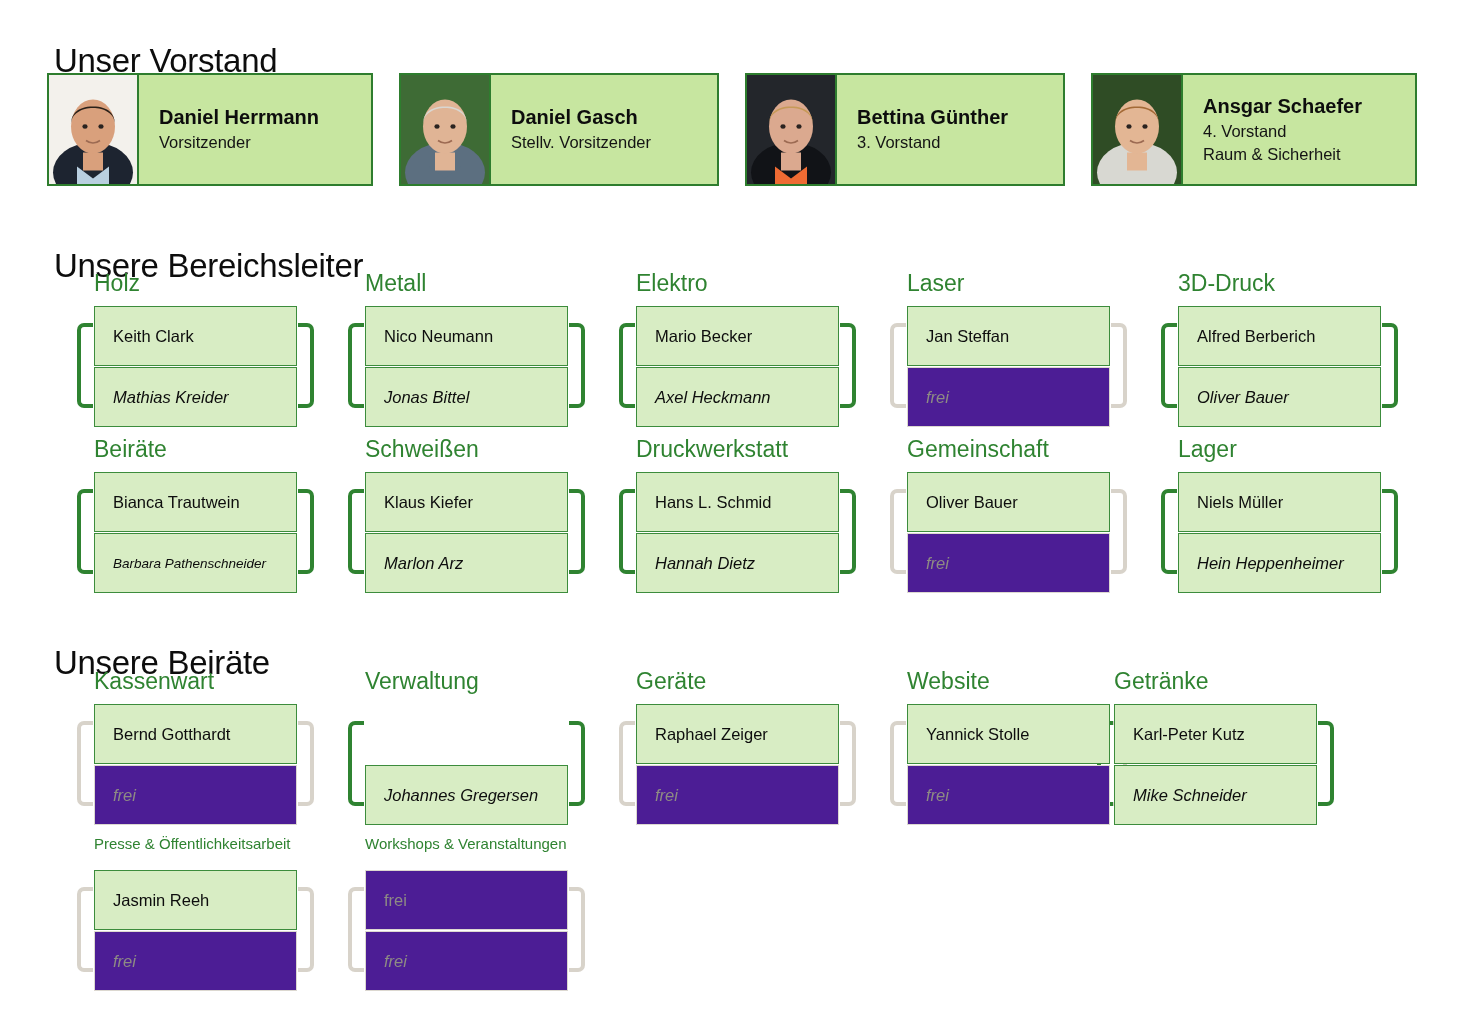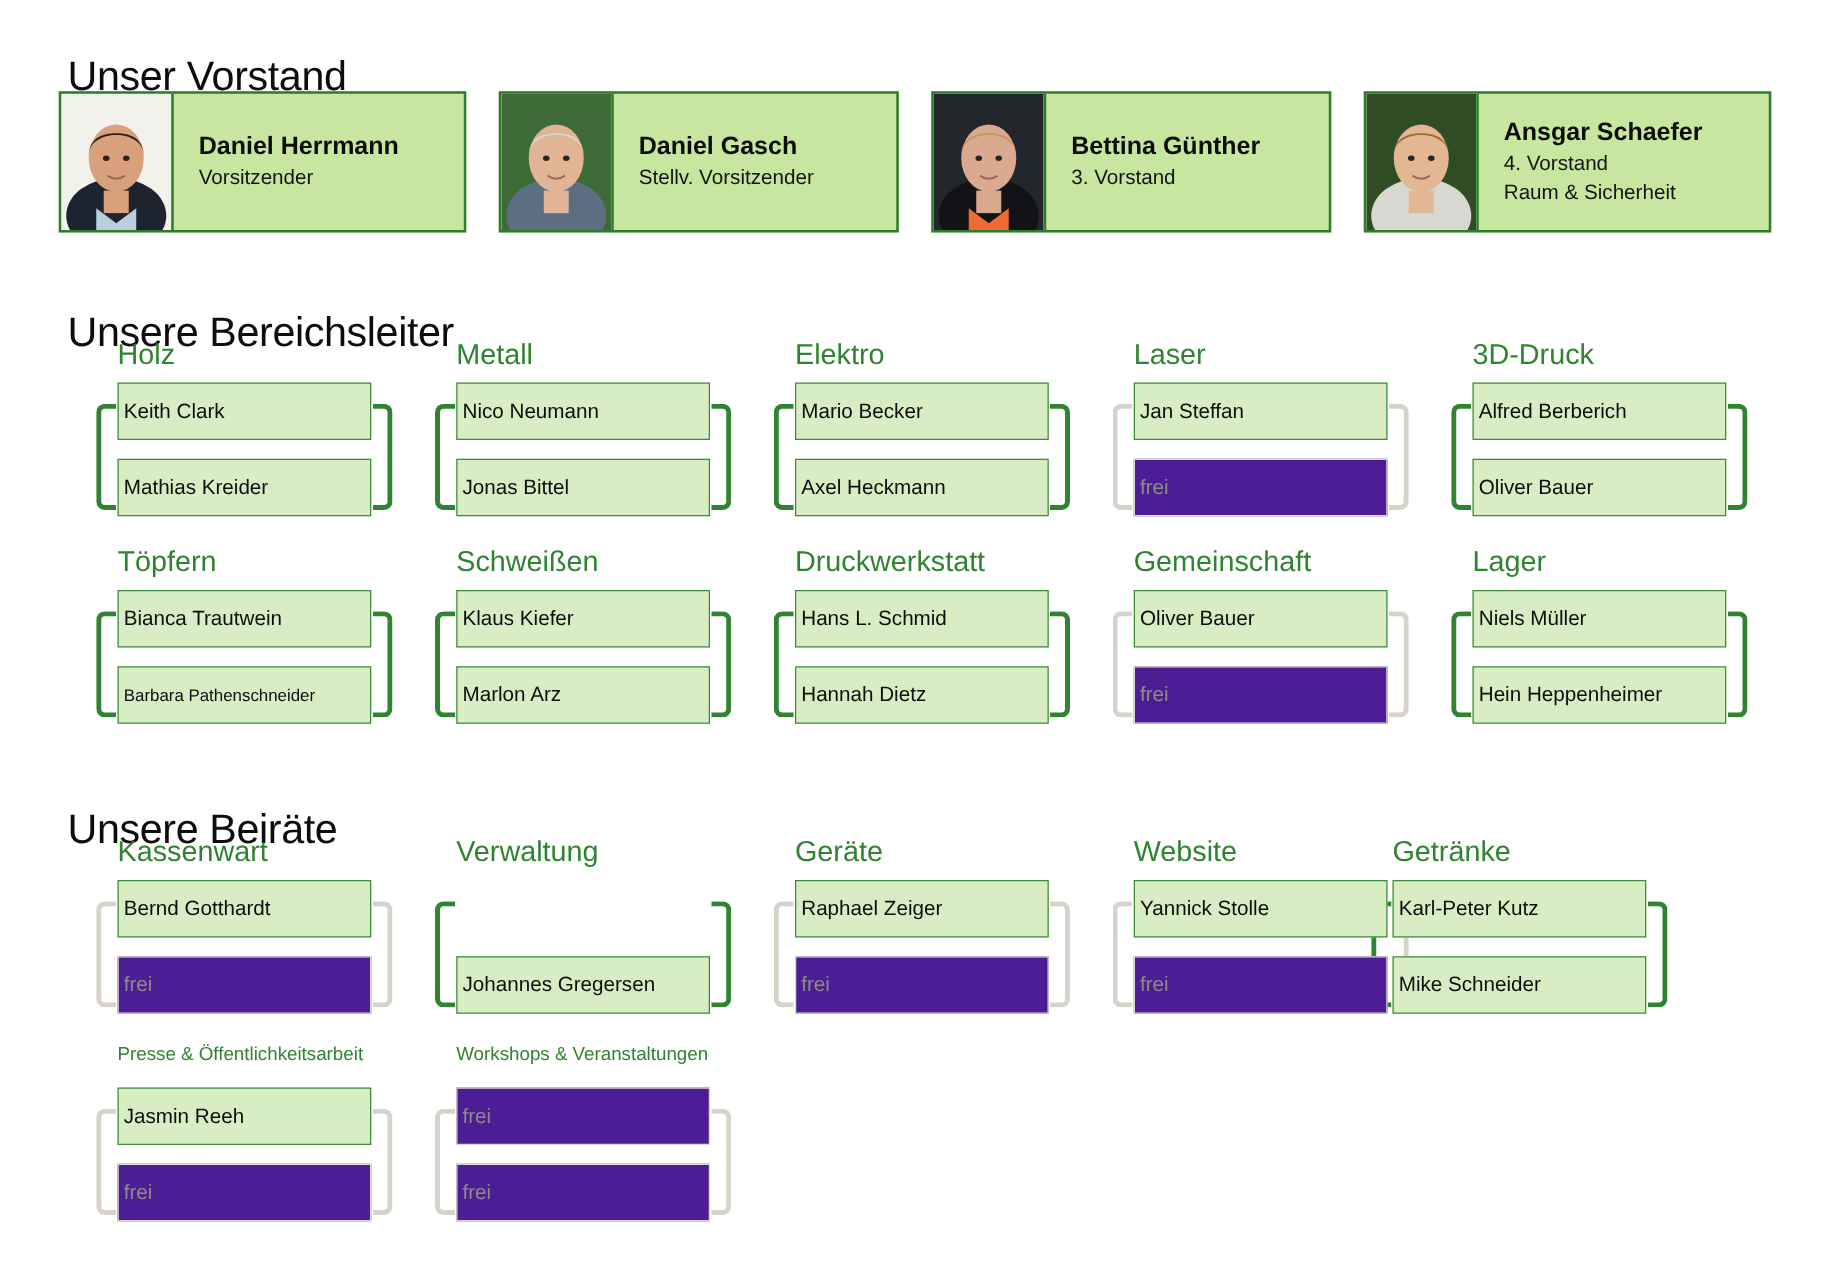--- a/index.html
+++ b/index.html
@@ -107,30 +107,30 @@
   .slots {
     position: relative;
     height: 119px;
     margin-left: 24px;
     width: 203px;
   }
   .slot {
     position: absolute;
     left: 0;
     width: 203px;
-    height: 46px;
+    height: 60px;
     box-sizing: border-box;
     display: flex;
     align-items: center;
-    padding-left: 4px;
+    padding-left: 18px;
     font-size: 16.5px;
     z-index: 2;
   }
   .slot.top    { top: 0px; }
-  .slot.bottom { top: 61px; }
+  .slot.bottom { top: 61px; font-style: italic; }
   .slot.filled {
     background: #d8edc4;
     border: 1.5px solid #3c8c3c;
     color: #0d0d0d;
   }
   .slot.free {
     background: #4c1d95;
     border: 1.5px solid #dcd8d0;
     color: #8e8b84;
   }
@@ -291,21 +291,21 @@
         <div class="slots">
           <div class="bracket left"></div>
           <div class="bracket right"></div>
           <div class="slot top filled">Alfred Berberich</div>
           <div class="slot bottom filled">Oliver Bauer</div>
         </div>
       </div>
     </div>
     <div class="grid-row">
       <div class="dept" style="left: 0px;">
-        <div class="dept-title">Töpfern</div>
+        <div class="dept-title">Beiräte</div>
         <div class="slots">
           <div class="bracket left"></div>
           <div class="bracket right"></div>
           <div class="slot top filled">Bianca Trautwein</div>
           <div class="slot bottom filled small">Barbara Pathenschneider</div>
         </div>
       </div>
       <div class="dept" style="left: 271px;">
         <div class="dept-title">Schweißen</div>
         <div class="slots">

